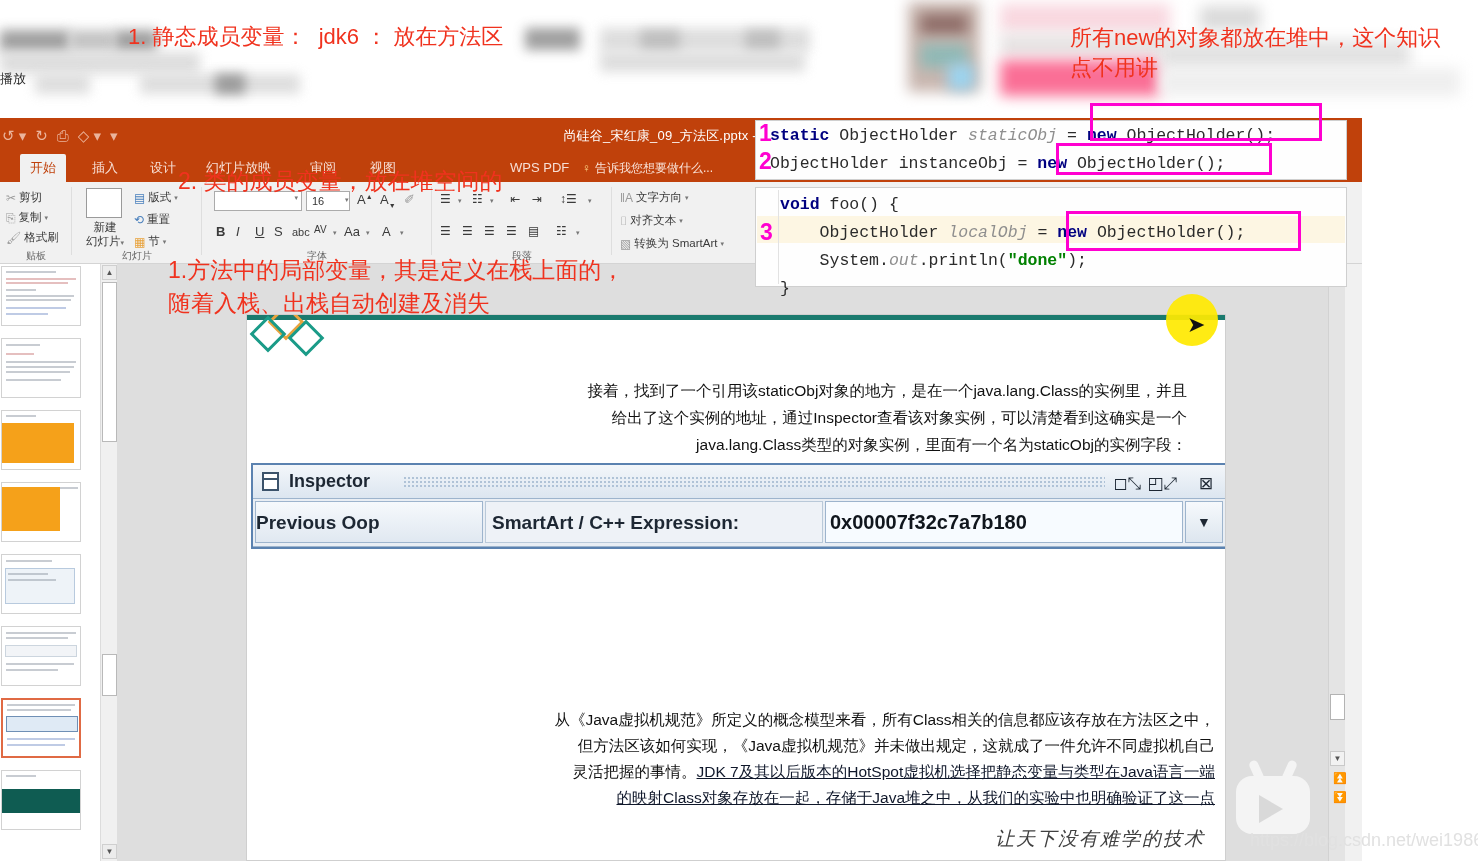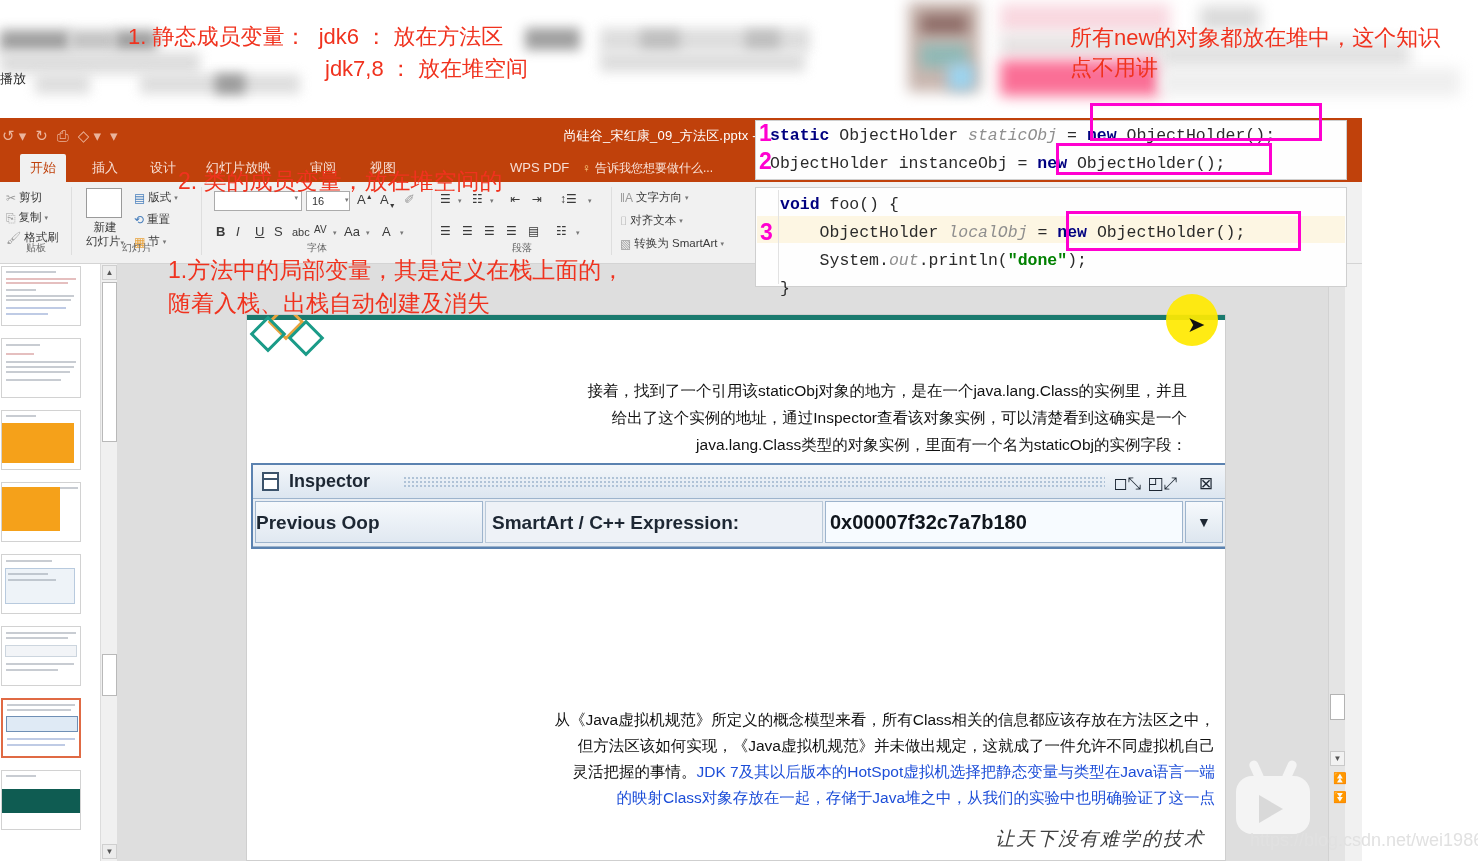--- a/index.html
+++ b/index.html
@@ -34,21 +34,21 @@
 
   .tabbar { position: absolute; left: 0; top: 36px; width: 1362px; height: 28px; background: #c0410b; }
   .tab { position: absolute; top: 0; height: 28px; line-height: 28px; font-size: 13px; color: #f7dfd5; padding: 0 10px; white-space: nowrap; }
   .tab.active { background: #f1f1f1; color: #c0410b; border-radius: 2px 2px 0 0; }
   .tellme { position: absolute; top: 0; height: 28px; line-height: 28px; font-size: 12px; color: #f9e2d8; white-space: nowrap; }
   .bulb { color: #ffd98a; margin-right: 4px; }
 
   .ribbon { position: absolute; left: 0; top: 64px; width: 1362px; height: 82px; background: #f1f1f1; border-bottom: 1px solid #d4d4d4; }
   .rgroup { position: absolute; top: 0; height: 82px; }
   .rgroup .sep { position: absolute; right: 0; top: 5px; width: 1px; height: 68px; background: #dedede; }
-  .rgroup-label { position: absolute; bottom: 9px; width: 100%; text-align: center; font-size: 10px; color: #666; }
+  .rgroup-label { position: absolute; bottom: 1px; width: 100%; text-align: center; font-size: 10px; color: #666; }
   .ritem { font-size: 11.5px; color: #3a3a3a; white-space: nowrap; display: flex; align-items: center; gap: 3px; }
   .ricon { color: #9a9a9a; font-size: 12px; }
   .ricon.blue { color: #4a80bd; }
   .ricon.orange { color: #e8a33d; }
   .caret { font-size: 7px; color: #777; }
 
   .fontbox { position: absolute; width: 88px; height: 20px; background: #fff; border: 1px solid #ababab; }
   .sizebox { position: absolute; width: 44px; height: 20px; background: #fff; border: 1px solid #ababab; font-size: 11px; color: #333; padding-left: 5px; line-height: 19px; }
   .fmt-btn { position: absolute; font-size: 13px; color: #3a3a3a; }
 
@@ -66,21 +66,21 @@
   .ts-thumb { position: absolute; left: 1px; width: 15px; background: #fff; border: 1px solid #b9b9b9; }
 
   
   .stage { position: absolute; left: 117px; top: 146px; width: 1228px; height: 597px; background: #dedede; }
   .slide { position: absolute; left: 129px; top: 50px; width: 980px; height: 547px; background: #fff; border: 1px solid #cfcfcf; overflow: hidden; }
 
   .slide-bar { position: absolute; left: 0; top: 0; width: 980px; height: 5px; background: #1a7a6e; }
   .diamond { position: absolute; width: 26px; height: 26px; border: 3px solid; transform: rotate(45deg); background: transparent; }
 
   .slide-p { position: absolute; font-family: "Liberation Sans", "DejaVu Sans", sans-serif; font-size: 15.5px; line-height: 27px; color: #111; text-align: right; }
-  .blue-t { color: #1d4ed8; }
+  .blue-t { color: #0f172a; text-decoration: underline; }
 
   
   .inspector { position: absolute; left: 4px; width: 976px; background: #e9eef4; border: 2px solid #5b82b0; }
   .insp-title { position: relative; height: 34px; background: linear-gradient(#f3f6fa,#dce6f0); border-bottom: 1px solid #9db4cd; }
   .insp-title .t { position: absolute; left: 36px; top: 6px; font-size: 18px; font-weight: bold; color: #1d2733; }
   .insp-icon { position: absolute; left: 9px; top: 7px; width: 17px; height: 19px; border: 2px solid #3c536b; background: #fff; }
   .insp-icon::before { content:""; position:absolute; left:0; top:4px; width:13px; height:2px; background:#3c536b; }
   .insp-hatch { position: absolute; left: 150px; right: 120px; top: 11px; height: 12px;
     background-image: radial-gradient(#9db4cd 1px, transparent 1px); background-size: 4px 4px; opacity: .75; }
   .insp-btn { position: absolute; top: 8px; font-size: 17px; color: #1d2733; }
@@ -150,21 +150,20 @@
     <div class="blur-pink" style="left:1000px;top:4px;width:170px;height:28px;background:#f9d8e0;"></div>
     <div class="blur-pink" style="left:1000px;top:34px;width:170px;height:22px;background:#e6e2e2;"></div>
     <div class="blur-pink" style="left:1000px;top:60px;width:160px;height:36px;background:#fa6f96;"></div>
     <div class="blur-pink" style="left:1160px;top:40px;width:250px;height:30px;background:#e3e3e3;"></div>
     <div class="blur-pink" style="left:1160px;top:68px;width:300px;height:28px;background:#efefef;"></div>
     <div class="blur-pink" style="left:1200px;top:6px;width:60px;height:24px;background:#dadada;"></div>
 
     <div style="position:absolute;left:0;top:70px;font-size:13px;color:#2a2a2a;">播放</div>
 
     <div class="ann-red big" style="left:128px;top:22px;">1. 静态成员变量：  jdk6 ： 放在方法区</div>
-    <div class="ann-red big" style="left:325px;top:54px;">jdk7,8 ： 放在堆空间</div>
 
     <div class="ann-red big" style="left:1070px;top:23px;">所有new的对象都放在堆中，这个知识</div>
     <div class="ann-red big" style="left:1070px;top:53px;">点不用讲</div>
   </div>
 
   <div class="ppt-window">
 
     <div class="titlebar">
       <div class="qat">
         <span>↺ ▾</span>

